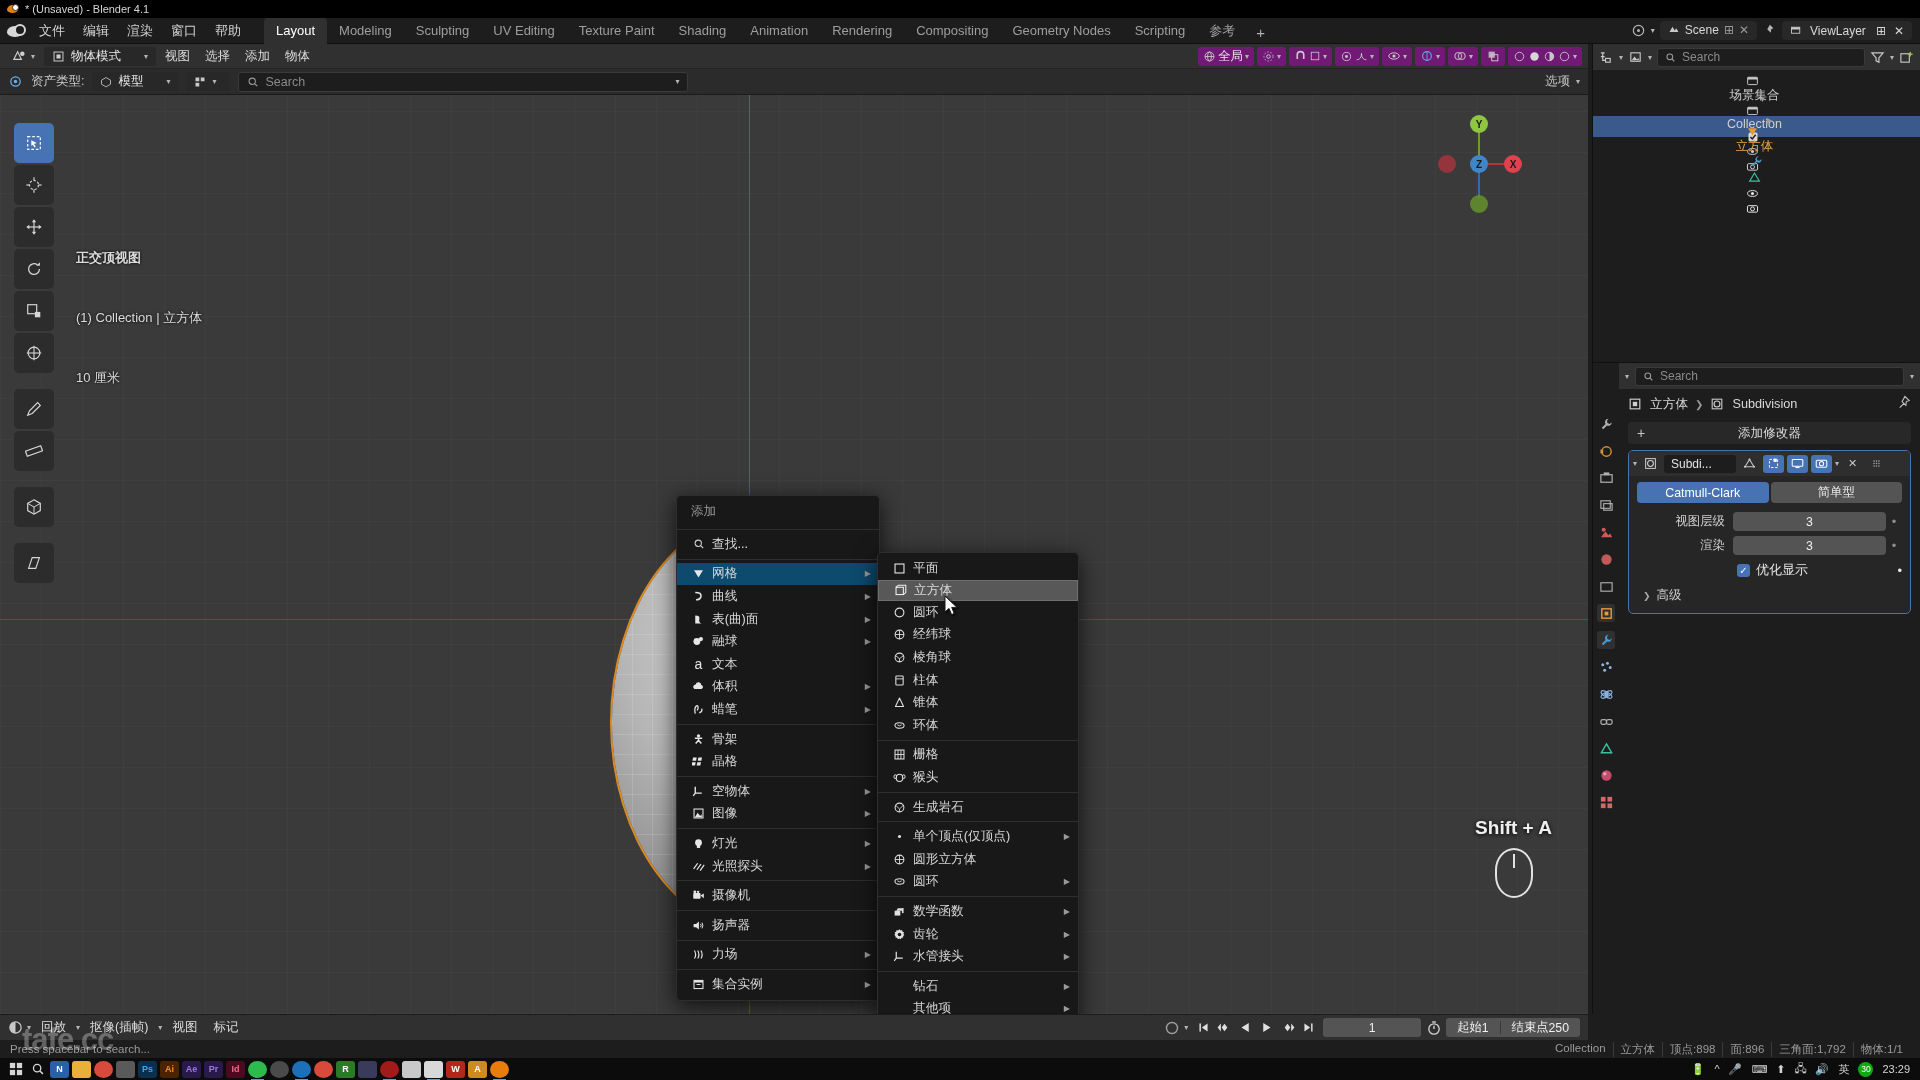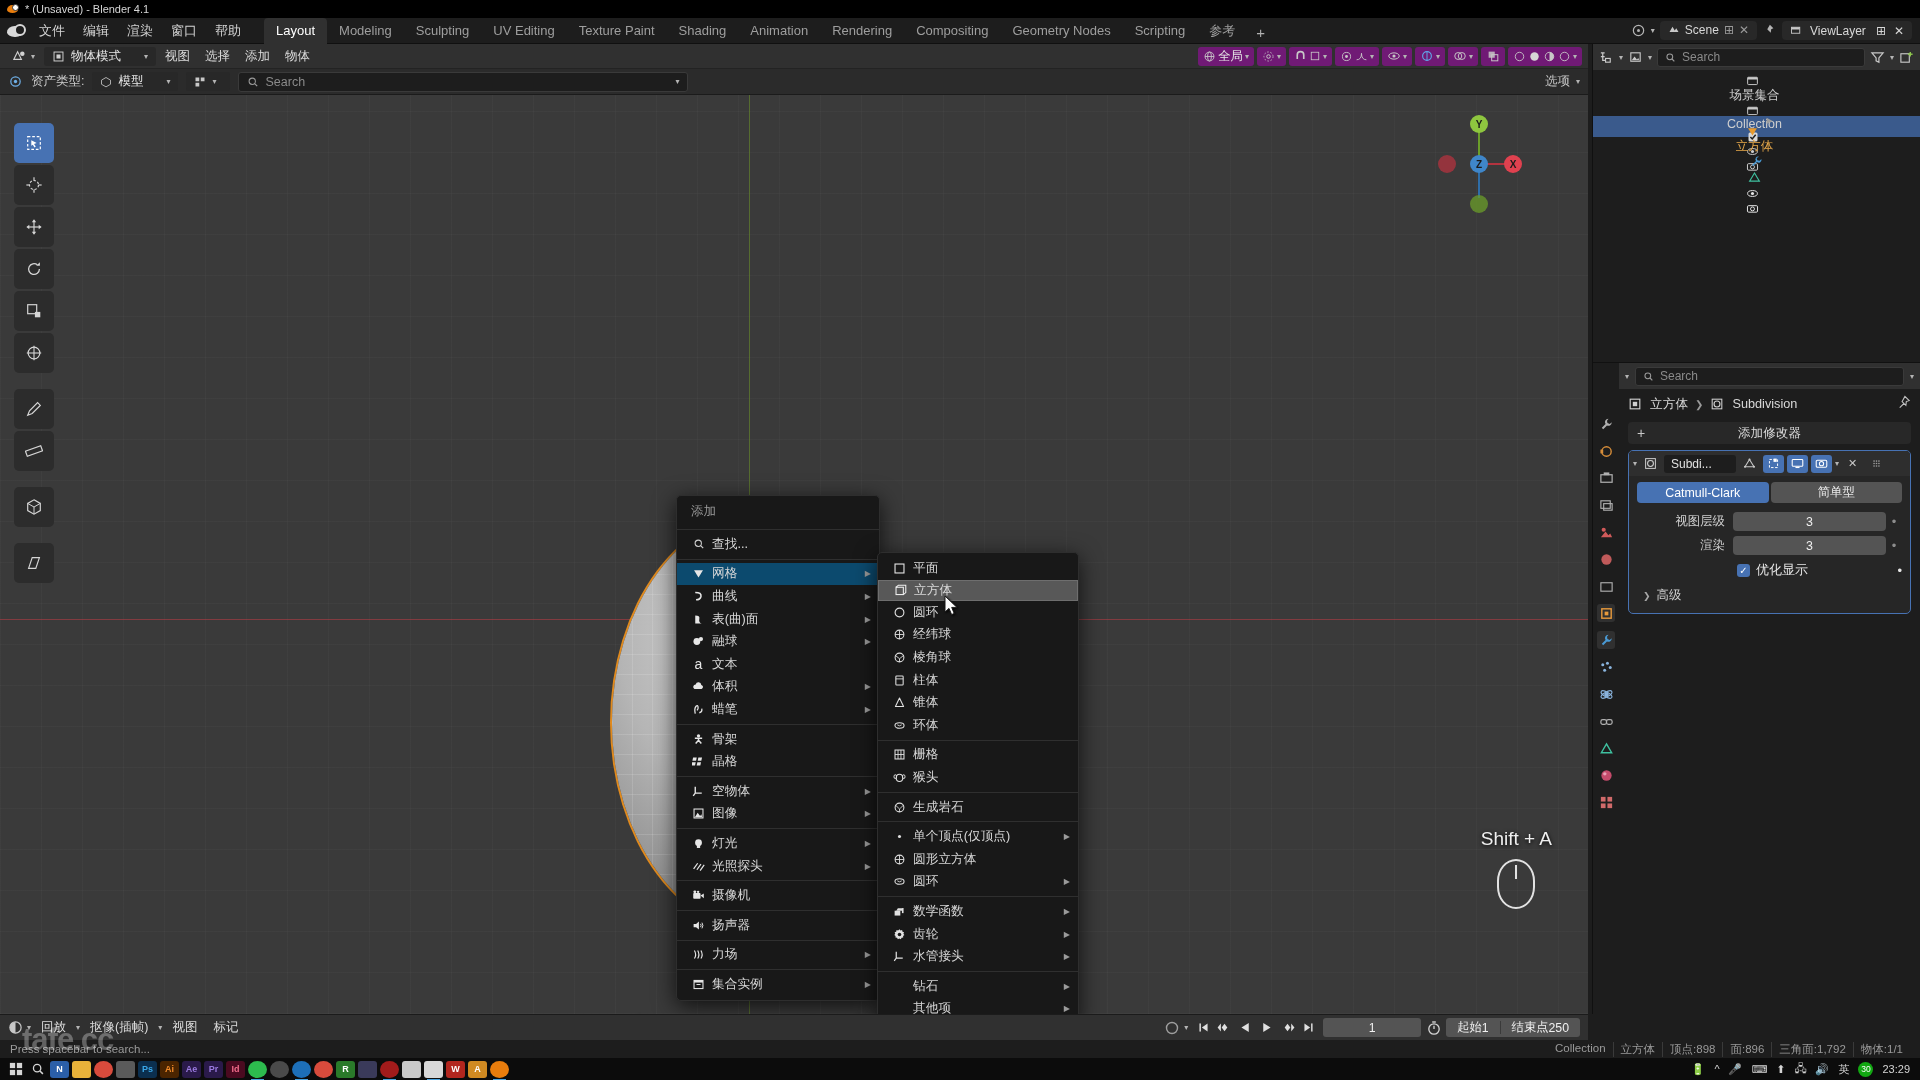--- a/index.html
+++ b/index.html
@@ -142,21 +142,21 @@
   .gizmo { position:absolute; right:68px; top:28px; width:82px; height:82px; }
   .gz-ball {
     position:absolute;width:18px;height:18px;border-radius:50%;
     display:flex;align-items:center;justify-content:center;
     font-size:10px;font-weight:bold;color:#1b1b1b;
   }
   .gz-line{position:absolute;height:2px;background:#555;transform-origin:left center;}
 
   
   .shortcut-hud {
-    position:absolute; right:36px; bottom:105px; text-align:center; color:#efefef;
+    position:absolute; right:36px; bottom:116px; text-align:center; color:#efefef;font-weight:bold;
   }
   .shortcut-hud .key { font-size:19px; text-shadow:0 1px 4px #000; }
   .mouse-glyph {
     width:38px;height:50px;border:2px solid #e2e2e2;border-radius:19px/22px;
     margin:9px auto 0; position:relative;
   }
   .mouse-glyph::before{
     content:"";position:absolute;left:50%;top:4px;margin-left:-1px;width:2px;height:14px;background:#e2e2e2;
   }
 
@@ -562,20 +562,25 @@
       <span class="sub-label">选项</span>
       <span class="caret">▾</span>
     </div>
   </div>
 
   <div class="viewport">
     <div class="axis-x"></div>
     <div class="axis-y"></div>
     <div class="sphere"></div>
 
+    <div class="vp-text">
+      <div class="l1">正交顶视图</div>
+      <div>(1) Collection | 立方体</div>
+      <div>10 厘米</div>
+    </div>
 
     <div class="tool-col">
       <div class="tool-btn active">
         <svg width="18" height="18" viewBox="0 0 20 20">
             <rect x="3" y="3" width="14" height="14" fill="none" stroke="#fff" stroke-width="1.3" stroke-dasharray="3 2"></rect>
             <path d="M7 7 L13 10 L10 11 L12 14 L10.5 15 L8.7 12 L7 13Z" fill="#fff"></path>
           </svg>
       </div>
       <div class="tool-btn">
         <svg width="18" height="18" viewBox="0 0 20 20">

